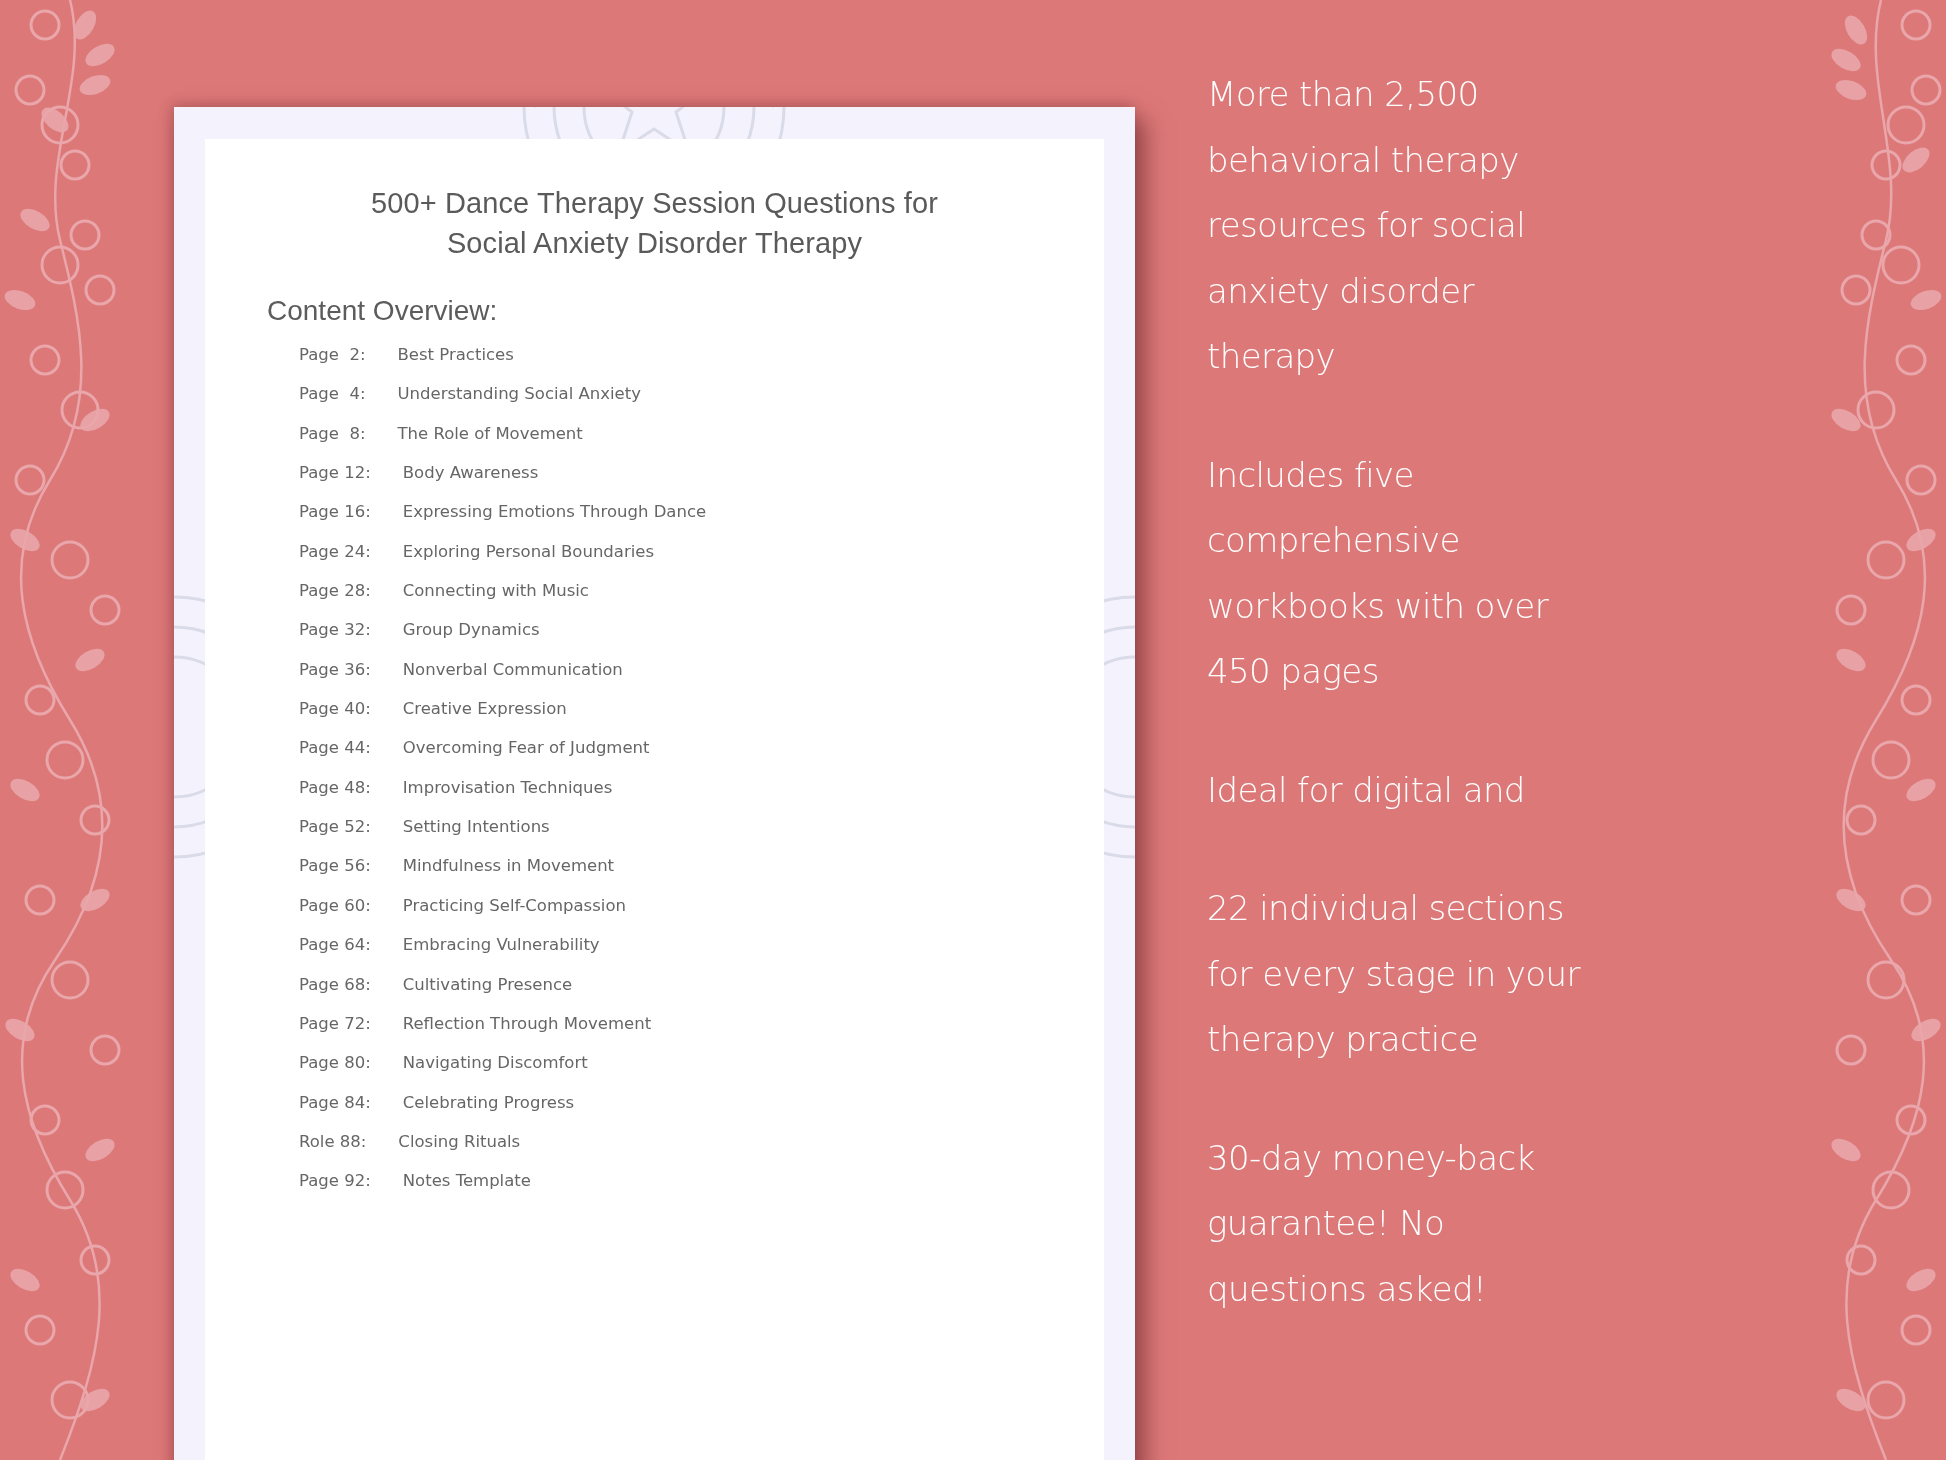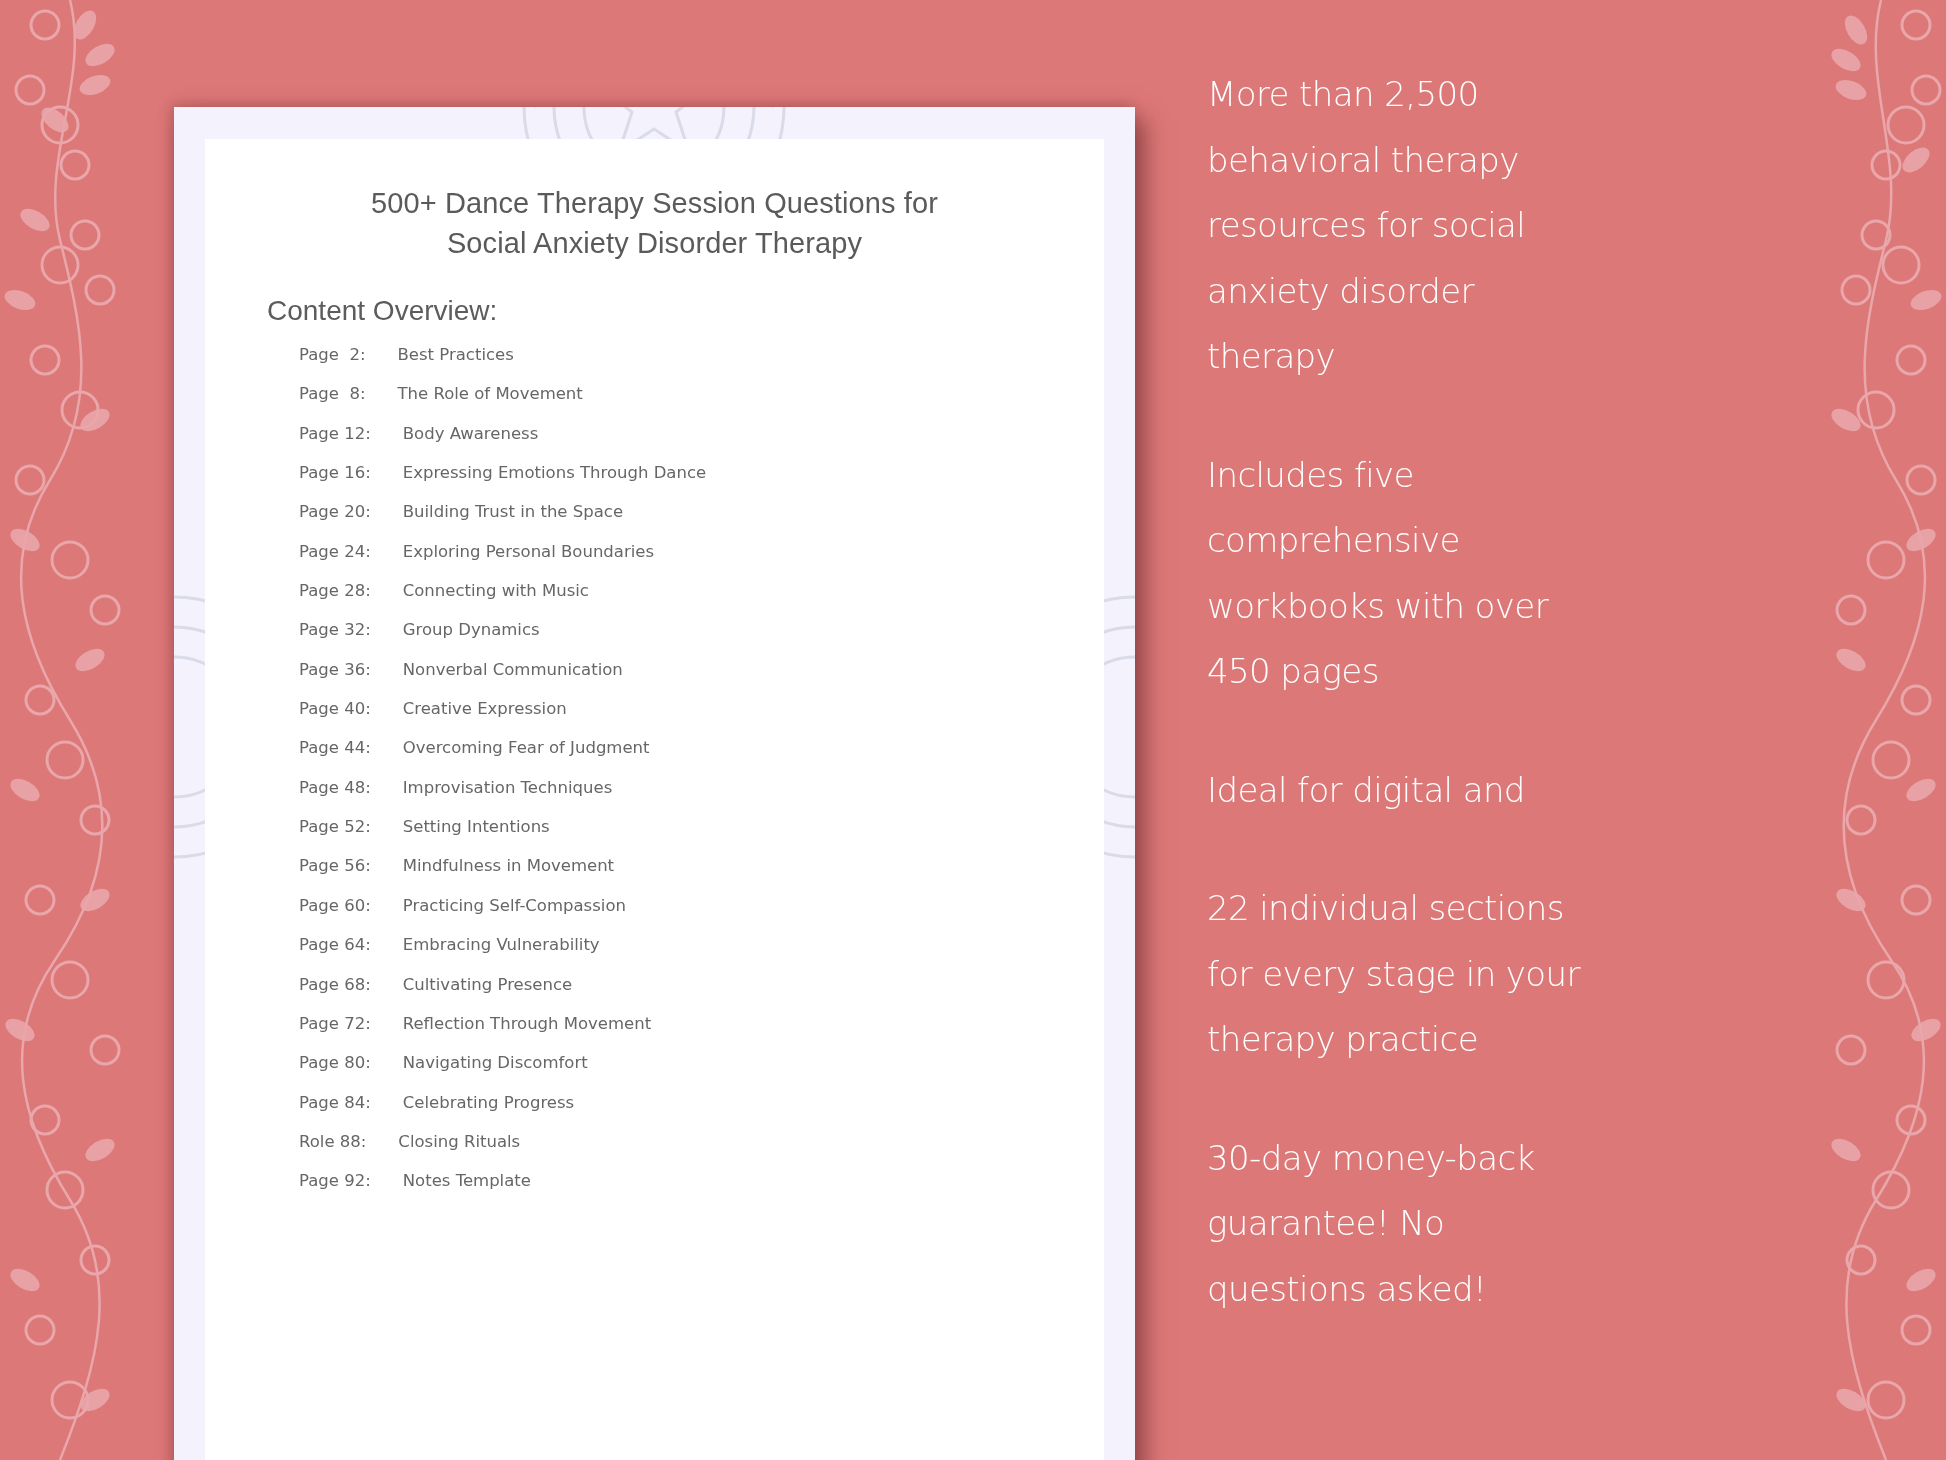--- a/index.html
+++ b/index.html
@@ -221,24 +221,24 @@
     </div>
 
     <div class="page-inner">
       <div class="doc-title">
         <div>500+ Dance Therapy Session Questions for</div>
         <div>Social Anxiety Disorder Therapy</div>
       </div>
       <div class="overview-label">Content Overview:</div>
       <ul class="toc">
         <li><span class="pg">Page  2:</span><span class="sep"></span><span>Best Practices</span></li>
+        <li><span class="pg">Page  4:</span><span class="sep"></span><span>Understanding Social Anxiety</span></li>
         <li><span class="pg">Page  8:</span><span class="sep"></span><span>The Role of Movement</span></li>
         <li><span class="pg">Page 12:</span><span class="sep"></span><span>Body Awareness</span></li>
         <li><span class="pg">Page 16:</span><span class="sep"></span><span>Expressing Emotions Through Dance</span></li>
-        <li><span class="pg">Page 20:</span><span class="sep"></span><span>Building Trust in the Space</span></li>
         <li><span class="pg">Page 24:</span><span class="sep"></span><span>Exploring Personal Boundaries</span></li>
         <li><span class="pg">Page 28:</span><span class="sep"></span><span>Connecting with Music</span></li>
         <li><span class="pg">Page 32:</span><span class="sep"></span><span>Group Dynamics</span></li>
         <li><span class="pg">Page 36:</span><span class="sep"></span><span>Nonverbal Communication</span></li>
         <li><span class="pg">Page 40:</span><span class="sep"></span><span>Creative Expression</span></li>
         <li><span class="pg">Page 44:</span><span class="sep"></span><span>Overcoming Fear of Judgment</span></li>
         <li><span class="pg">Page 48:</span><span class="sep"></span><span>Improvisation Techniques</span></li>
         <li><span class="pg">Page 52:</span><span class="sep"></span><span>Setting Intentions</span></li>
         <li><span class="pg">Page 56:</span><span class="sep"></span><span>Mindfulness in Movement</span></li>
         <li><span class="pg">Page 60:</span><span class="sep"></span><span>Practicing Self-Compassion</span></li>

